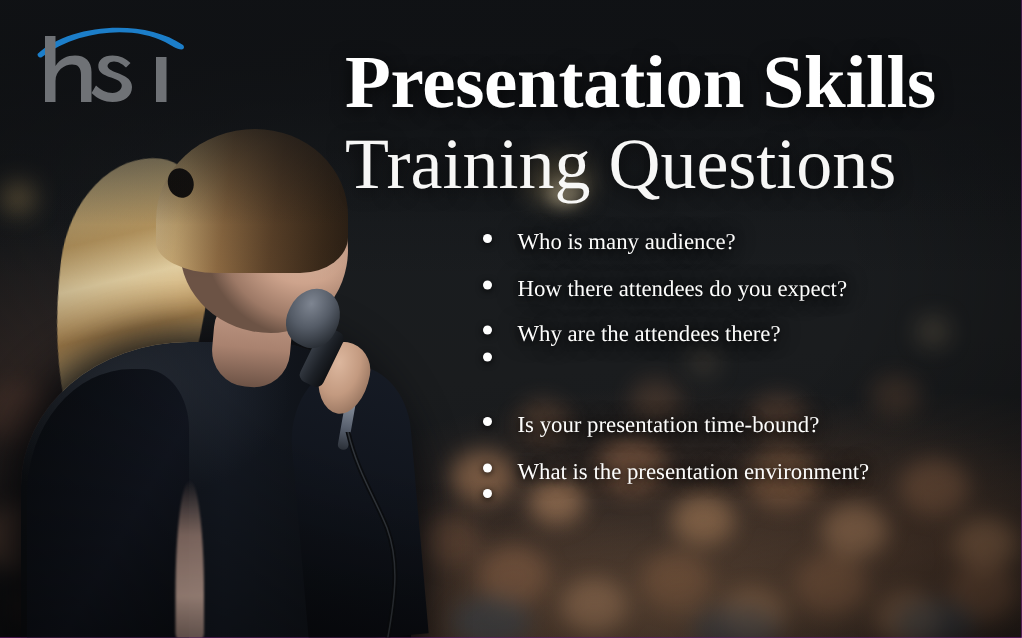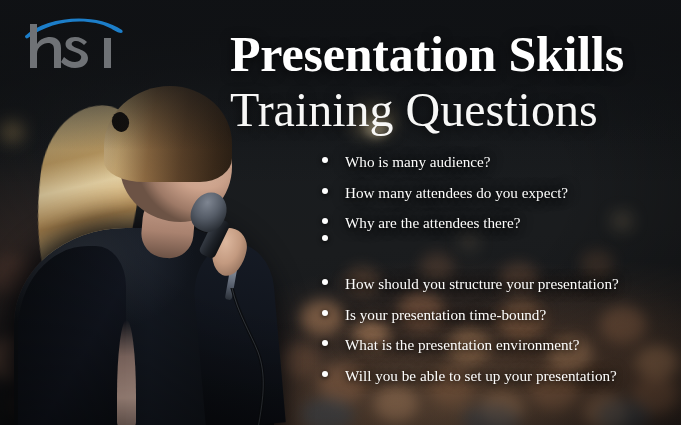--- a/index.html
+++ b/index.html
@@ -340,40 +340,35 @@
     <h2 class="subtitle">Training Questions</h2>
   </div>
 
   <ul class="questions">
     <li>
       <span class="dot"></span>
       <span>Who is many audience?</span>
     </li>
     <li>
       <span class="dot"></span>
-      <span>How many attendees do you expect?</span>
+      <span>How there attendees do you expect?</span>
     </li>
     <li>
       <span class="dot"></span>
       <span>Why are the attendees there?</span>
     </li>
     <li>
       <span class="dot"></span>
     </li>
     <li>
       <span class="dot"></span>
-      <span>How should you structure your presentation?</span>
-    </li>
-    <li>
-      <span class="dot"></span>
       <span>Is your presentation time-bound?</span>
     </li>
     <li>
       <span class="dot"></span>
       <span>What is the presentation environment?</span>
     </li>
     <li>
       <span class="dot"></span>
-      <span>Will you be able to set up your presentation?</span>
     </li>
   </ul>
 
 </div>
 
 </body></html>

